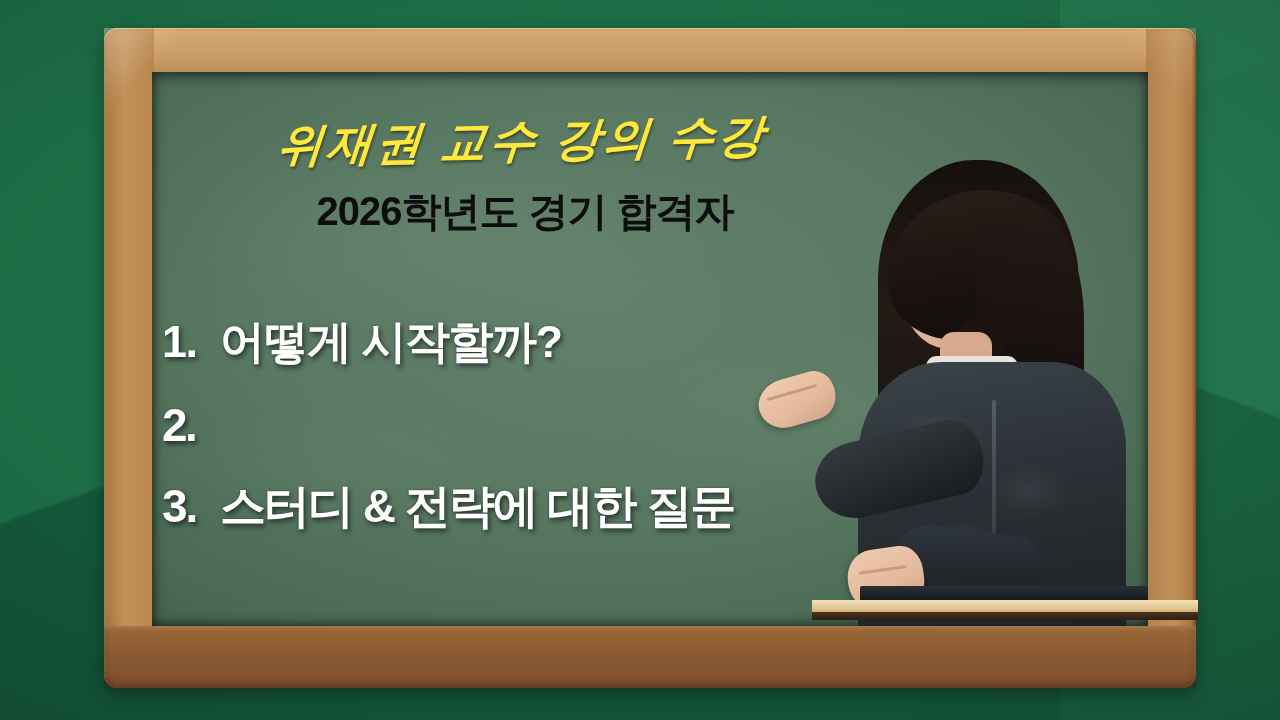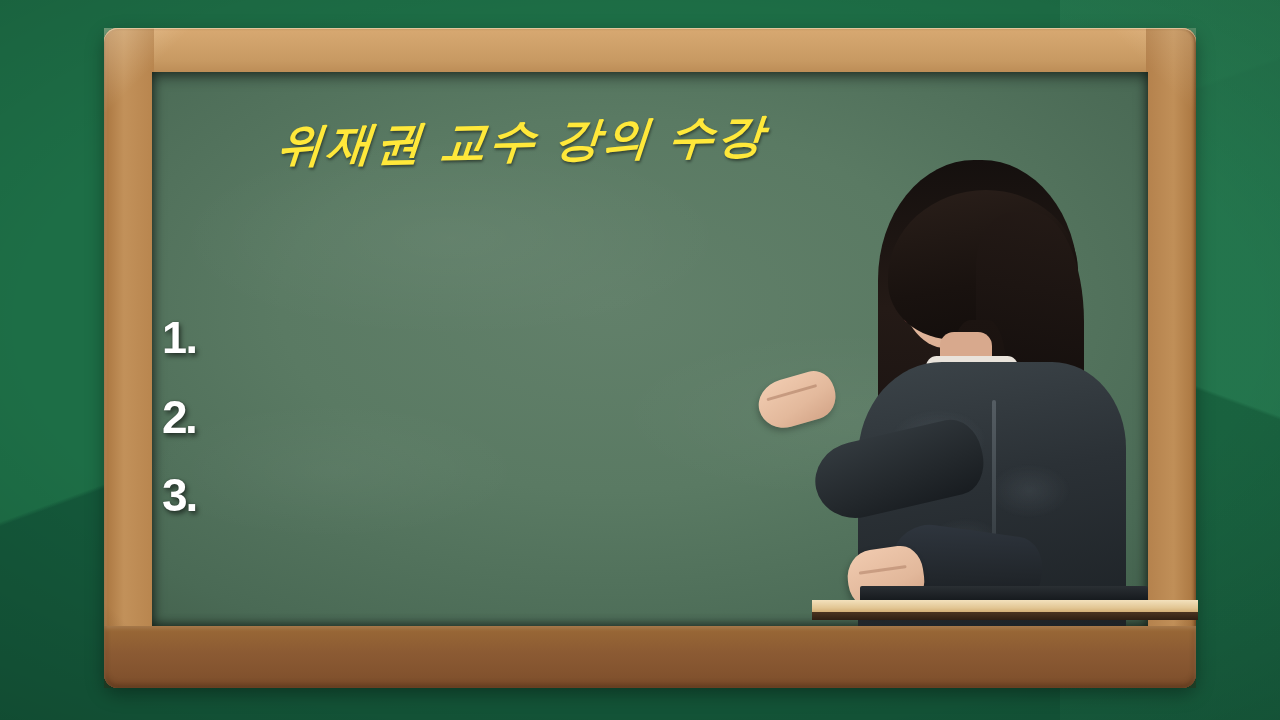--- a/index.html
+++ b/index.html
@@ -306,33 +306,36 @@
   </div>
 
   <div class="board">
     <div class="board-smudge"></div>
   </div>
 
   <div class="content">
 
     <div class="title">위재권 교수 강의 수강</div>
 
+    <div class="subtitle">2026학년도 경기 합격자</div>
 
     <div class="list">
 
       <div class="list-item i1">
         <span class="num">1.</span>
+        <span class="txt">어떻게 시작할까?</span>
       </div>
 
       <div class="list-item i2">
         <span class="num">2.</span>
       </div>
 
       <div class="list-item i3">
         <span class="num">3.</span>
+        <span class="txt">스터디 &amp; 전략에 대한 질문</span>
       </div>
 
     </div>
 
     <div class="eraser"></div>
   </div>
 
   <div class="presenter">
     <div class="hair-back"></div>
     <div class="face"></div>

